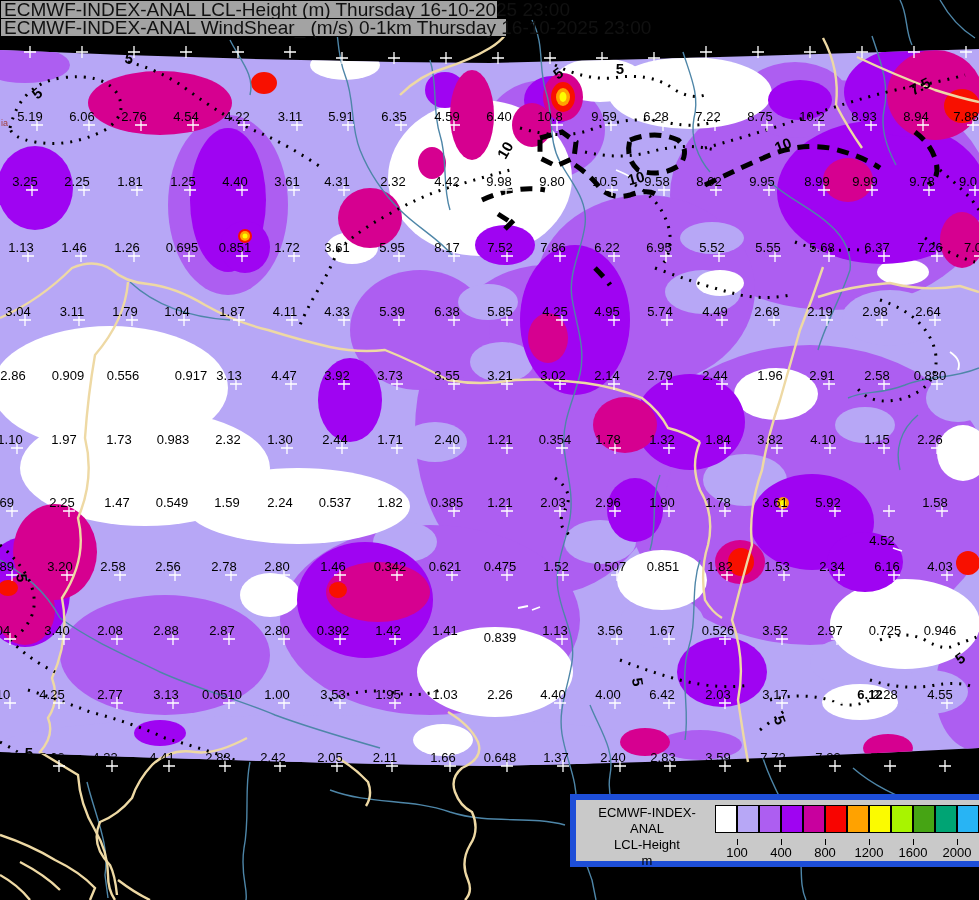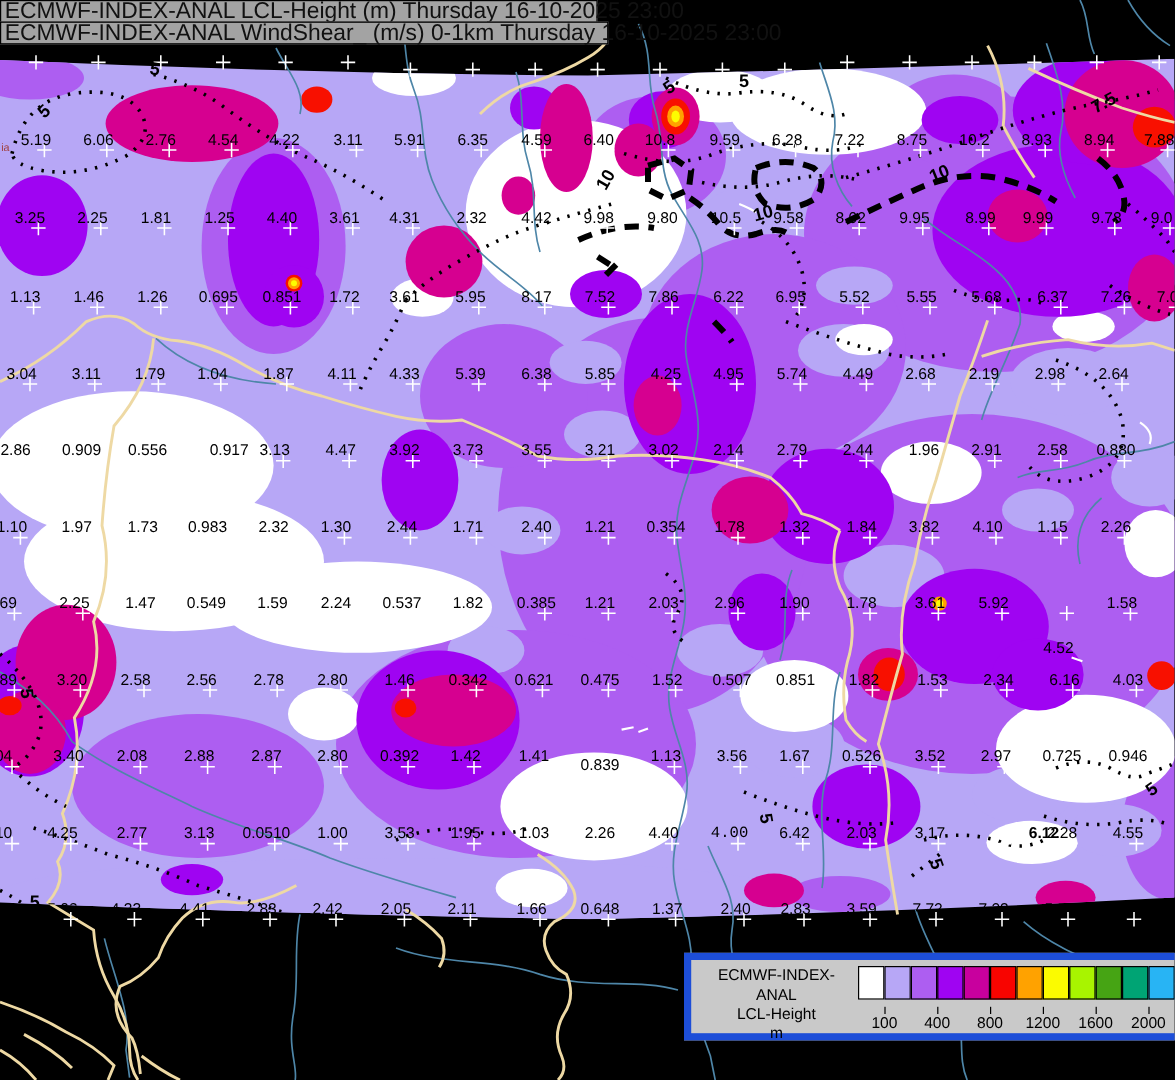--- a/index.html
+++ b/index.html
@@ -646,21 +646,21 @@
       <div class="gv" style="left: 52px; top: 694px;">4.25</div>
       <div class="gv" style="left: 110px; top: 694px;">2.77</div>
       <div class="gv" style="left: 166px; top: 694px;">3.13</div>
       <div class="gv" style="left: 222px; top: 694px;">0.0510</div>
       <div class="gv" style="left: 277px; top: 694px;">1.00</div>
       <div class="gv" style="left: 333px; top: 694px;">3.53</div>
       <div class="gv" style="left: 388px; top: 694px;">1.95</div>
       <div class="gv" style="left: 445px; top: 694px;">1.03</div>
       <div class="gv" style="left: 500px; top: 694px;">2.26</div>
       <div class="gv" style="left: 553px; top: 694px;">4.40</div>
-      <div class="gv" style="left: 608px; top: 694px; font-family: Liberation Mono, monospace;">4.00</div>
+      <div class="gv" style="left: 608px; top: 694px;">4.00</div>
       <div class="gv" style="left: 662px; top: 694px;">6.42</div>
       <div class="gv" style="left: 718px; top: 694px;">2.03</div>
       <div class="gv" style="left: 775px; top: 694px;">3.17</div>
       <div class="gv" style="left: 870px; top: 694px; font-weight: bold;">6.12</div>
       <div class="gv" style="left: 885px; top: 694px;">2.28</div>
       <div class="gv" style="left: 940px; top: 694px;">4.55</div>
       <div class="gv" style="left: 52px; top: 757px;">5.08</div>
       <div class="gv" style="left: 105px; top: 757px;">4.33</div>
       <div class="gv" style="left: 162px; top: 757px;">4.41</div>
       <div class="gv" style="left: 218px; top: 757px;">2.83</div>

